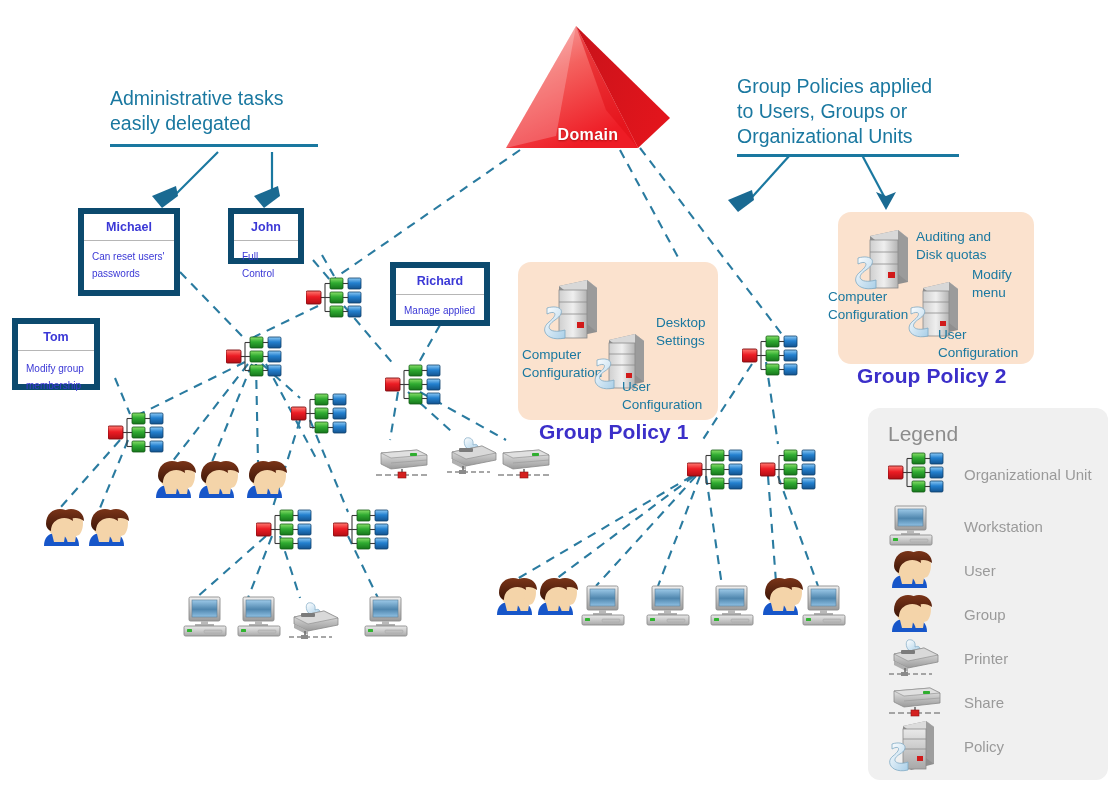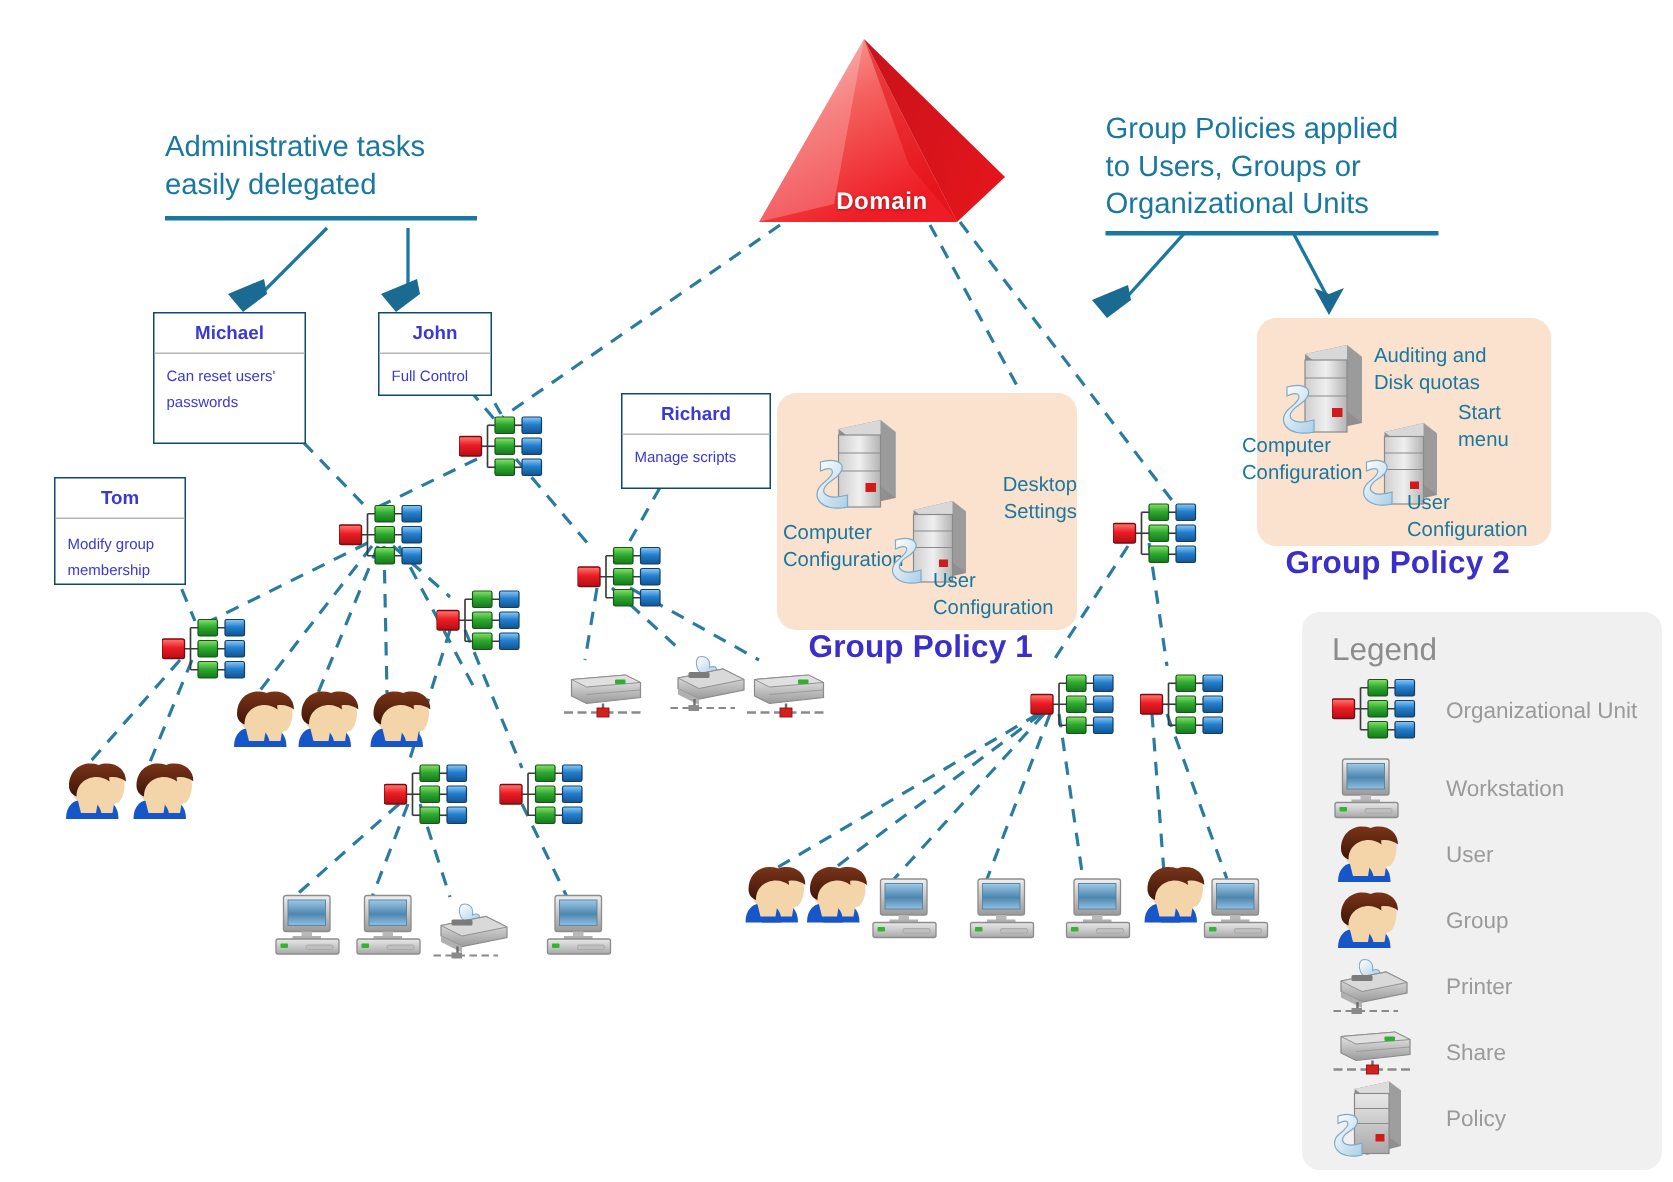--- a/index.html
+++ b/index.html
@@ -12,21 +12,21 @@
   #stage{position:absolute;left:0;top:0;width:1115px;height:788px;}
 
   
   #edges{position:absolute;left:0;top:0;width:1115px;height:788px;pointer-events:none;}
 
   
   .callout{position:absolute;color:#1a78a0;font-size:19.5px;line-height:25px;font-weight:400;}
   .callout .rule{position:absolute;left:0;height:3px;background:#1a78a0;}
 
   
-  .infobox{position:absolute;background:#ffffff;border:1px solid #0c4a6e;box-sizing:border-box;margin-left:24px;}
+  .infobox{position:absolute;background:#ffffff;border:6px solid #0c4a6e;box-sizing:border-box;}
   .infobox .hdr{font-size:12.5px;font-weight:bold;color:#3b38d6;text-align:center;
        padding:6px 4px 6px;border-bottom:1px solid #b6b6b6;}
   .infobox .bdy{font-size:10px;font-weight:normal;color:#3b38d6;padding:7px 8px 8px;line-height:17px;}
 
   
   .gp-panel{position:absolute;background:#fbe2ce;border-radius:13px;}
   .gp-title{position:absolute;font-size:21px;font-weight:bold;color:#3b2fc9;letter-spacing:.1px;}
   .gp-lbl{position:absolute;color:#1a78a0;font-size:13.5px;line-height:17.5px;}
 
   
@@ -199,21 +199,21 @@
   </div>
 
   <div class="infobox" style="left:12px;top:318px;width:88px;height:72px;">
     <div class="hdr">Tom</div>
 
     <div class="bdy" style="position:absolute;top:29px;left:0;right:0;">Modify group membership</div>
   </div>
 
   <div class="infobox" style="left:390px;top:262px;width:100px;height:64px;">
     <div class="hdr">Richard</div>
-    <div class="bdy">Manage scripts</div>
+    <div class="bdy">Manage applied</div>
   </div>
 
   <div class="gp-panel" style="left:518px;top:262px;width:200px;height:158px;">
   </div>
   <div class="ico-policy" style="left:541px;top:276px;width:62px;height:68px;">
     <svg viewBox="0 0 62 68">
       <defs>
         <linearGradient id="svrA" x1="0" y1="0" x2="1" y2="0">
           <stop offset="0" stop-color="#cfcfcf"></stop>
             <stop offset="0.5" stop-color="#efefef"></stop>
@@ -244,21 +244,21 @@
       <polygon points="17,10 43,4 52,11 26,17" fill="#d8d8d8"></polygon>
       <polygon points="43,4 52,11 52,52 43,45" fill="#9b9b9b"></polygon>
       <rect x="17" y="13" width="26" height="45" fill="url(#svrA)" stroke="#8a8a8a" stroke-width="0.8"></rect>
       <line x1="17" y1="24" x2="43" y2="24" stroke="#8a8a8a" stroke-width="0.8"></line>
       <line x1="17" y1="35" x2="43" y2="35" stroke="#8a8a8a" stroke-width="0.8"></line>
       <rect x="34" y="43" width="6" height="5" fill="#d11a1a"></rect>
       <path d="M5,30 C18,26 24,34 13,41 C2,48 9,54 22,50 L22,58 C5,62 -2,50 7,43 C16,36 13,32 5,36 Z" fill="url(#paperA)" stroke="#7fa9c4" stroke-width="0.8"></path>
     </svg>
   </div>
   <div class="gp-lbl" style="left:622px;top:378px;width:90px;">User Configuration</div>
-  <div class="gp-lbl" style="left:656px;top:314px;width:62px;text-align:right;">Desktop Settings</div>
+  <div class="gp-lbl" style="left:656px;top:314px;width:62px;">Desktop Settings</div>
   <div class="gp-title" style="left:539px;top:420px;">Group Policy 1</div>
 
   <div class="gp-panel" style="left:838px;top:212px;width:196px;height:152px;"></div>
   <div class="ico-policy" style="left:852px;top:226px;width:62px;height:68px;">
     <svg viewBox="0 0 62 68">
       <polygon points="18,10 46,4 56,12 56,56 28,62 18,54" fill="#8f8f8f"></polygon>
       <polygon points="18,10 46,4 56,12 28,18" fill="#d8d8d8"></polygon>
       <polygon points="46,4 56,12 56,56 46,48" fill="#9b9b9b"></polygon>
       <rect x="18" y="14" width="28" height="48" fill="url(#svrA)" stroke="#8a8a8a" stroke-width="0.8"></rect>
       <line x1="18" y1="26" x2="46" y2="26" stroke="#8a8a8a" stroke-width="0.8"></line>
@@ -276,21 +276,21 @@
       <polygon points="17,10 43,4 52,11 26,17" fill="#d8d8d8"></polygon>
       <polygon points="43,4 52,11 52,52 43,45" fill="#9b9b9b"></polygon>
       <rect x="17" y="13" width="26" height="45" fill="url(#svrA)" stroke="#8a8a8a" stroke-width="0.8"></rect>
       <line x1="17" y1="24" x2="43" y2="24" stroke="#8a8a8a" stroke-width="0.8"></line>
       <line x1="17" y1="35" x2="43" y2="35" stroke="#8a8a8a" stroke-width="0.8"></line>
       <rect x="34" y="43" width="6" height="5" fill="#d11a1a"></rect>
       <path d="M5,30 C18,26 24,34 13,41 C2,48 9,54 22,50 L22,58 C5,62 -2,50 7,43 C16,36 13,32 5,36 Z" fill="url(#paperA)" stroke="#7fa9c4" stroke-width="0.8"></path>
     </svg>
   </div>
   <div class="gp-lbl" style="left:938px;top:326px;width:90px;">User Configuration</div>
-  <div class="gp-lbl" style="left:972px;top:266px;width:52px;">Start menu</div>
+  <div class="gp-lbl" style="left:972px;top:266px;width:52px;">Modify menu</div>
   <div class="gp-title" style="left:857px;top:364px;">Group Policy 2</div>
 
   <div id="nodes">
       <div class="ico-ou" style="left: 306px; top: 276px;">
         <svg viewBox="0 0 56 46">
 <defs>
  <linearGradient id="gR" x1="0" y1="0" x2="0" y2="1">
    <stop offset="0" stop-color="#ff7b72"></stop>
               <stop offset=".45" stop-color="#ec1c24"></stop>
               <stop offset="1" stop-color="#b30f15"></stop>

